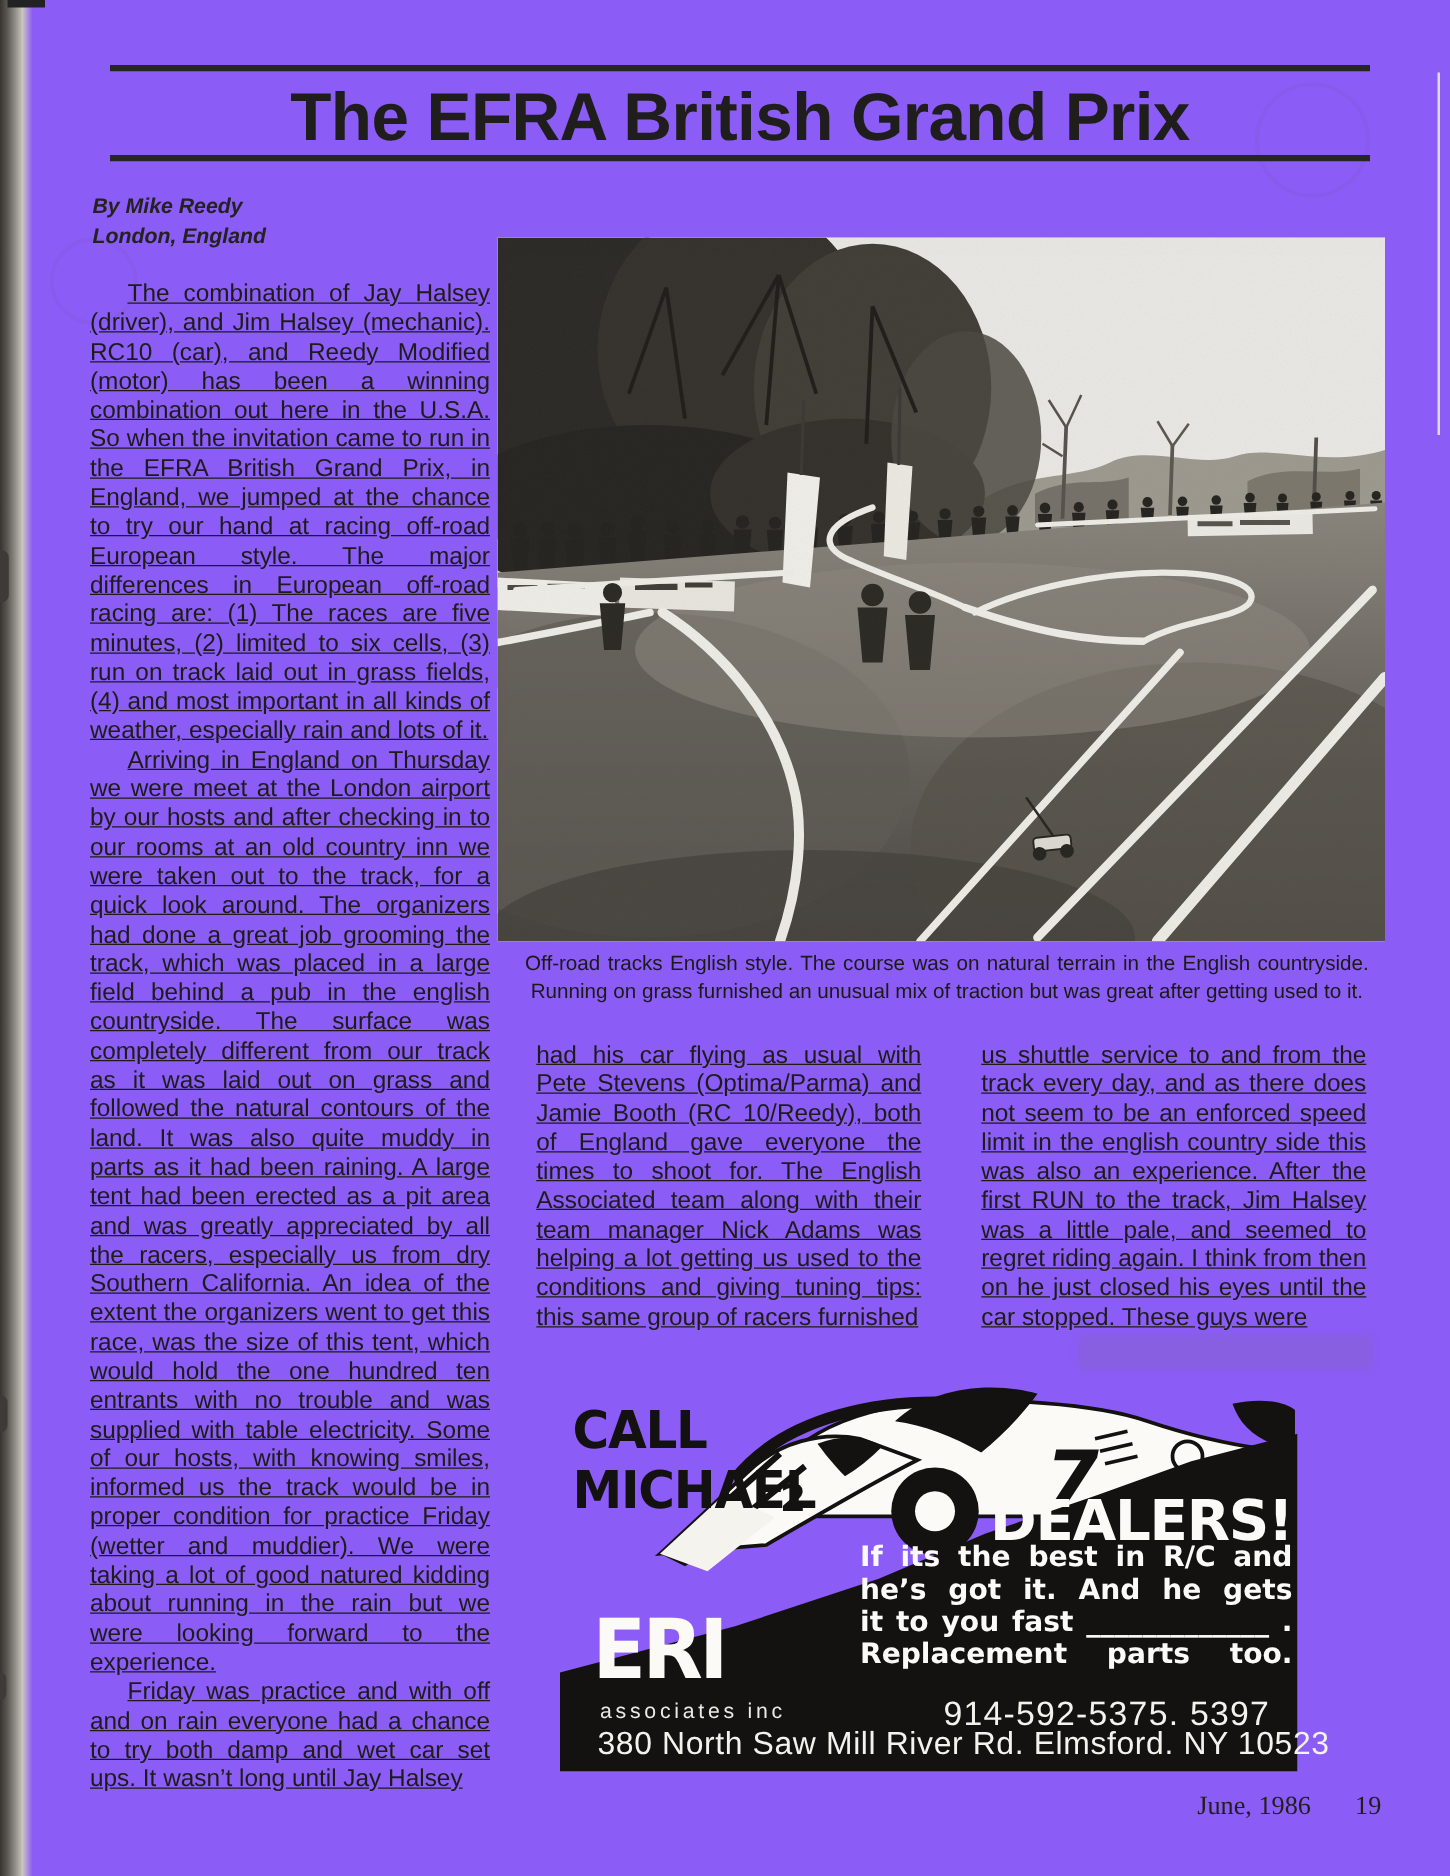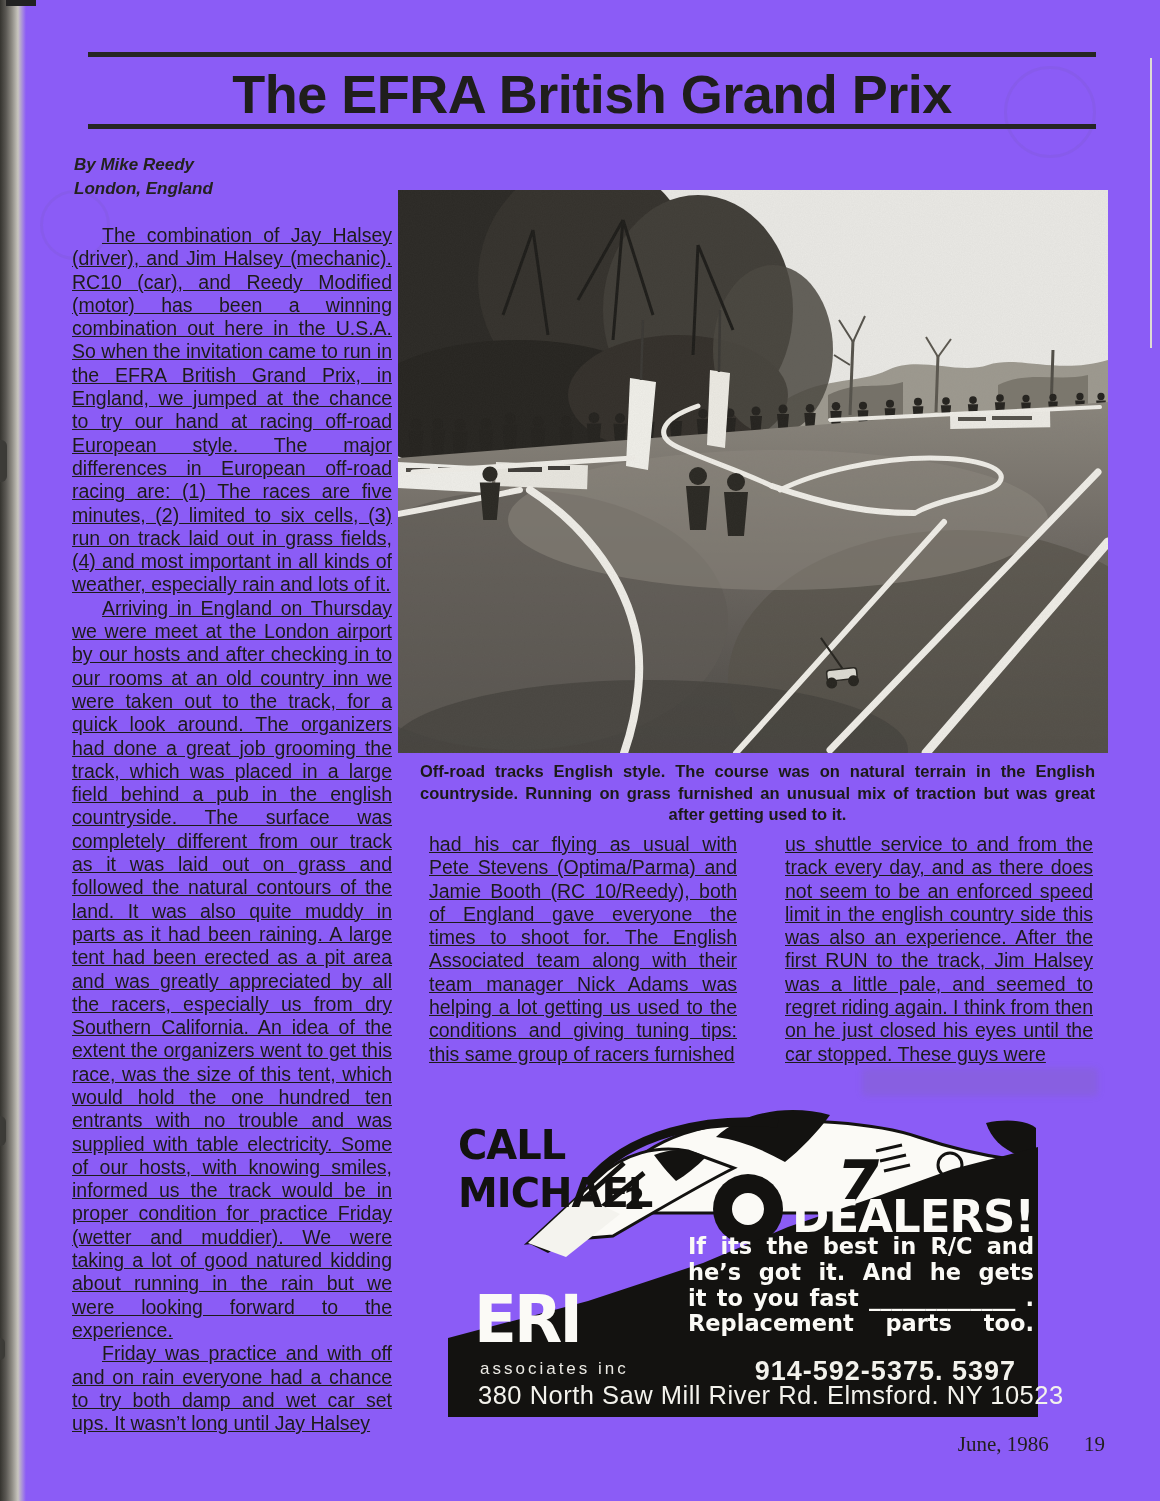--- a/index.html
+++ b/index.html
@@ -29,42 +29,42 @@
   .col { position:absolute; font-size:19.5px; line-height:23.3px; text-align:justify;
     text-justify:inter-word; color:#1d1c1a;text-decoration:underline; }
   .col1 { left:72px; top:224px; width:320px; }
   .col2 { left:429px; top:833px; width:308px; }
   .col3 { left:785px; top:833px; width:308px; }
   .col p.indent { text-indent:30px; }
   
   .photo { position:absolute; left:398px; top:190px; width:710px; height:563px;
     background:#e9e8e4; overflow:hidden; }
   .caption { position:absolute; left:420px; top:761px; width:675px;
-    font-size:16.5px; font-weight:bold; line-height:21.5px; text-align:justify;
+    font-size:16.5px; font-weight:normal; line-height:21.5px; text-align:justify;
     text-align-last:center; color:#1b1a18; }
   
   .ad { position:absolute; left:448px; top:1093px; width:590px; height:332px; }
   .ad-art { position:absolute; left:0; top:0; width:590px; height:332px; }
   .ad-call { position:absolute; left:10px; top:28px; font-family:"DejaVu Sans", sans-serif;
     font-weight:bold; font-size:40px; line-height:46px; letter-spacing:-1px;
     color:#131210; transform:scaleY(1.04); transform-origin:top left; }
   .ad-dealers { position:absolute; left:274px; top:97px; width:312px; text-align:right;
     font-family:"DejaVu Sans", sans-serif; font-weight:bold; font-size:45px;
     letter-spacing:-1px; color:#fbfaf6; }
   .ad-pitch { position:absolute; left:240px; top:141px; width:346px;
     font-family:"DejaVu Sans", sans-serif; font-weight:bold; font-size:22.5px;
     line-height:25.8px; color:#fbfaf6; }
   .ad-pitch div { text-align:justify; text-align-last:justify; }
   .ad-logo { position:absolute; left:26px; top:188px; font-family:"DejaVu Sans", sans-serif;
     font-weight:bold; font-size:66px; letter-spacing:-3px; color:#fbfaf6;
     transform:scaleX(0.95); transform-origin:left top; }
   .ad-logo-sub { position:absolute; left:32px; top:266px; font-size:17px;
     letter-spacing:3px; color:#eceae4; font-weight:400; }
   .ad-phone { position:absolute; right:22px; top:263px; font-size:27px;
-    color:#f3f2ec; font-weight:700; letter-spacing:1px; }
+    color:#f3f2ec; font-weight:400; letter-spacing:1px; }
   .ad-address { position:absolute; left:30px; top:288px; width:556px; font-size:25.5px;
     color:#f3f2ec; font-weight:400; letter-spacing:0.5px; white-space:nowrap; }
   
   .footer { position:absolute; right:55px; top:1432px; font-family:"Liberation Serif", serif;
     font-size:21px; color:#211f1c; }
   .footer .pageno { margin-left:30px; }
 </style>
 </head>
 <body>
 

